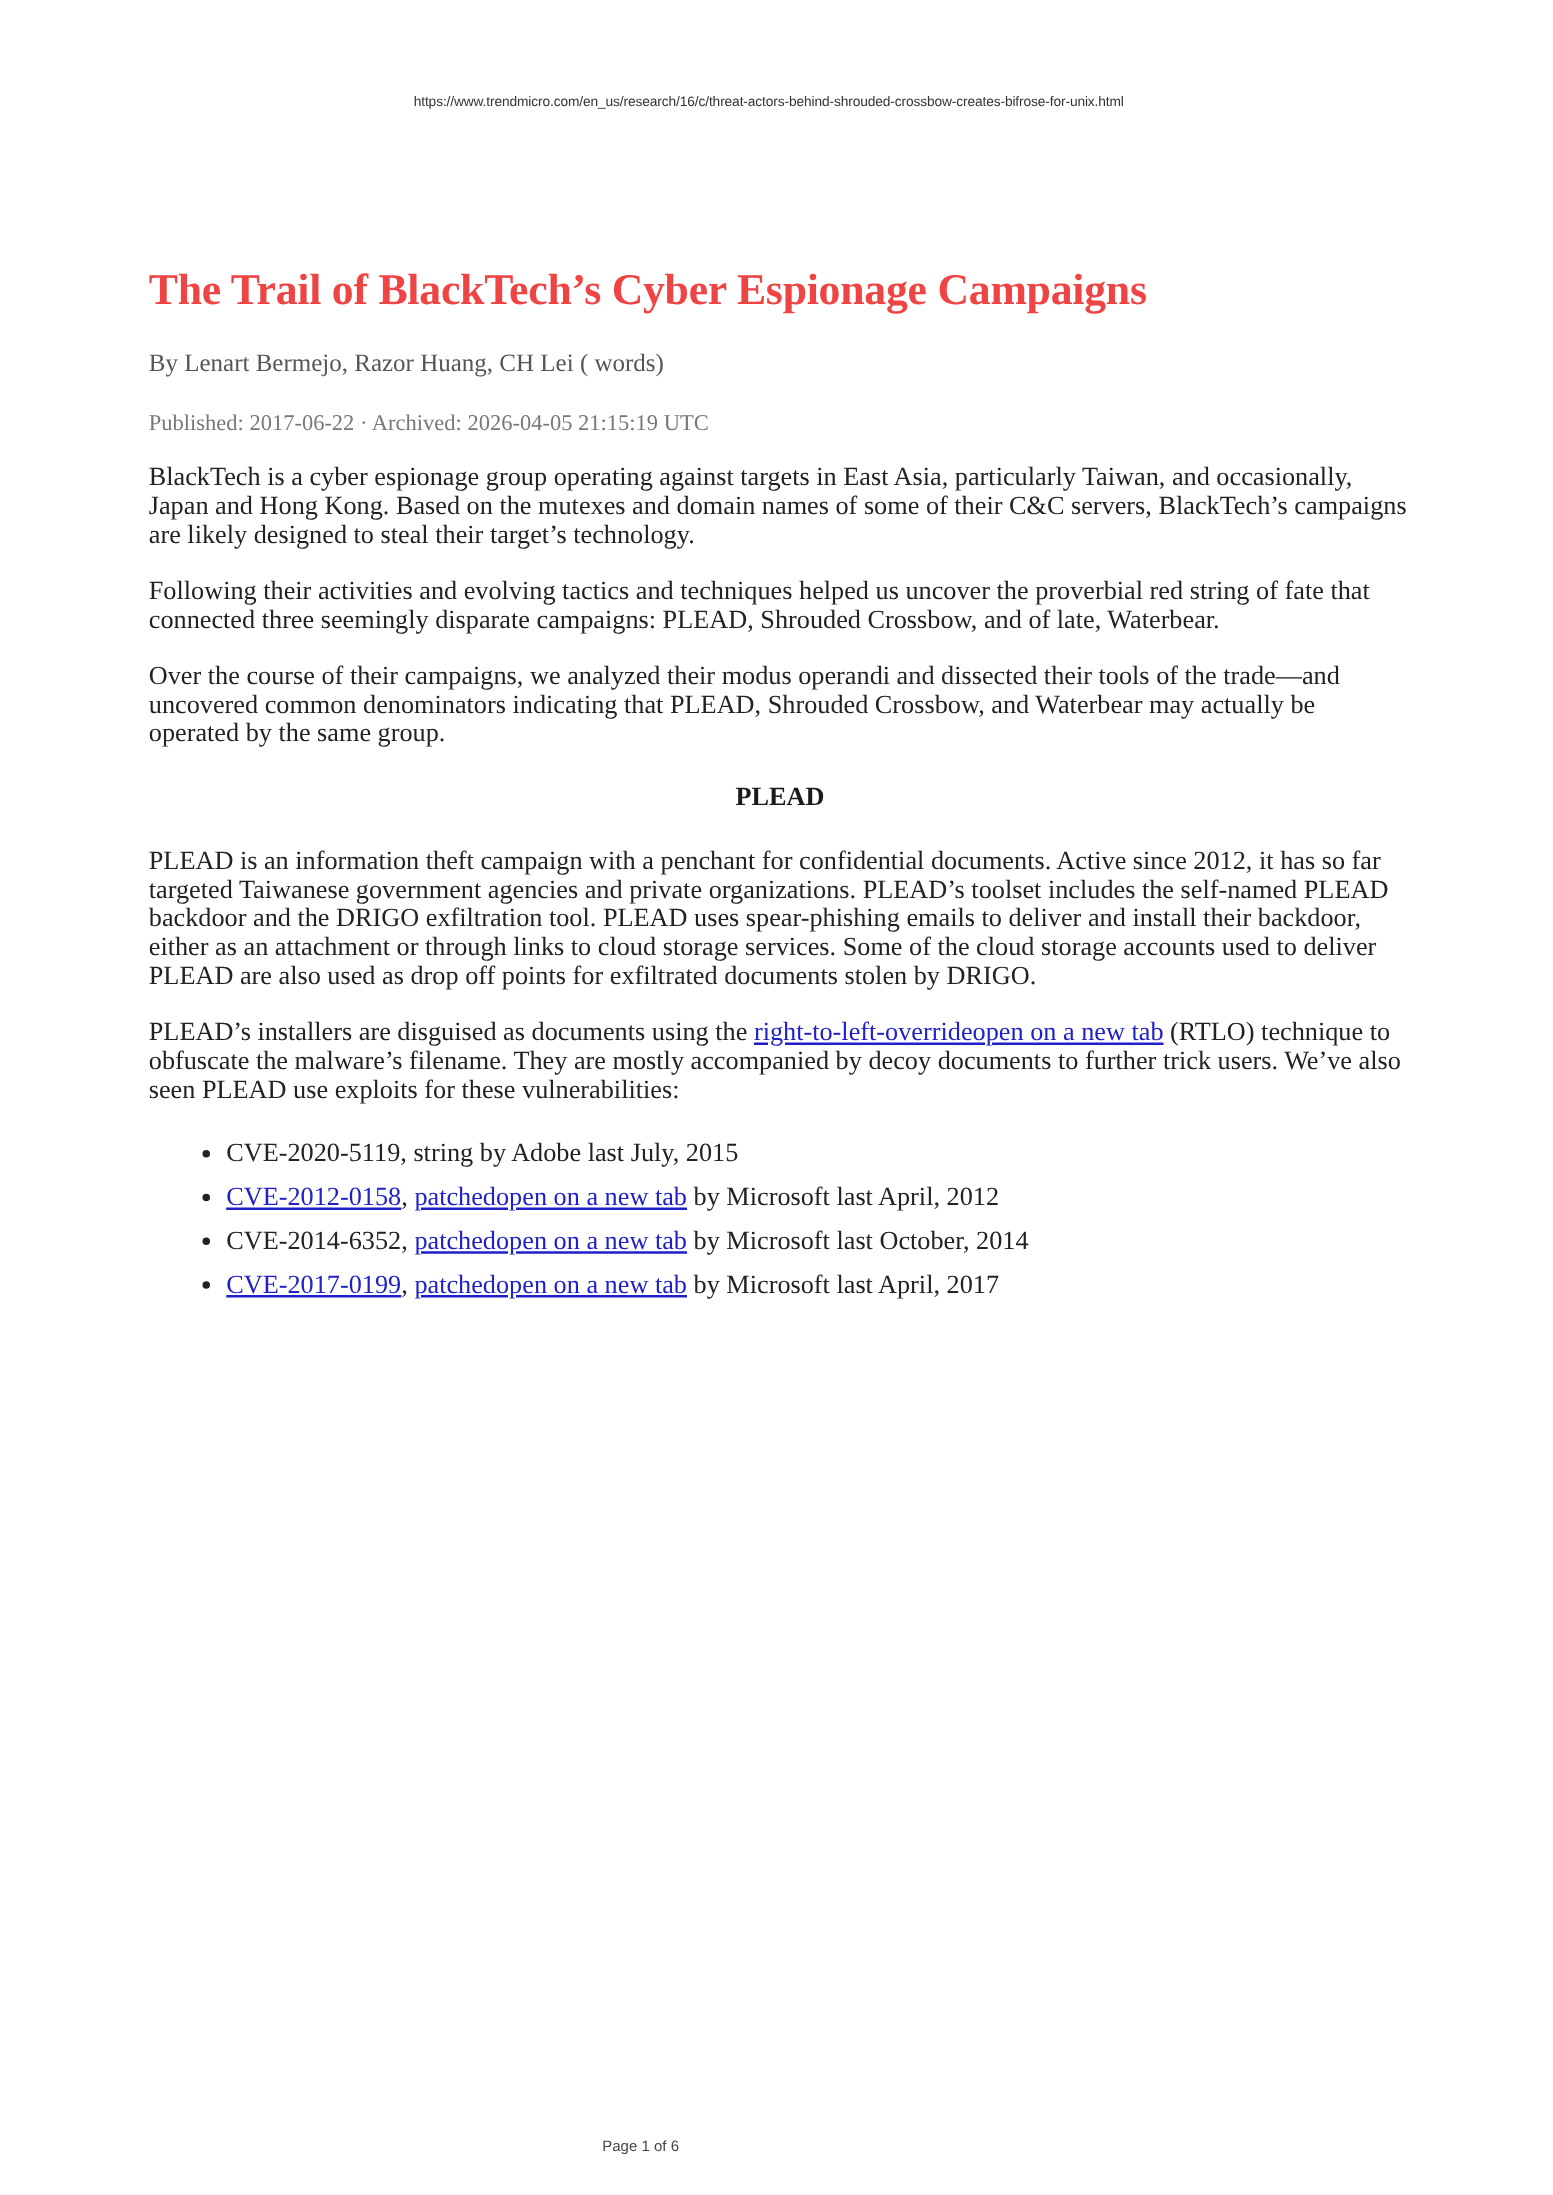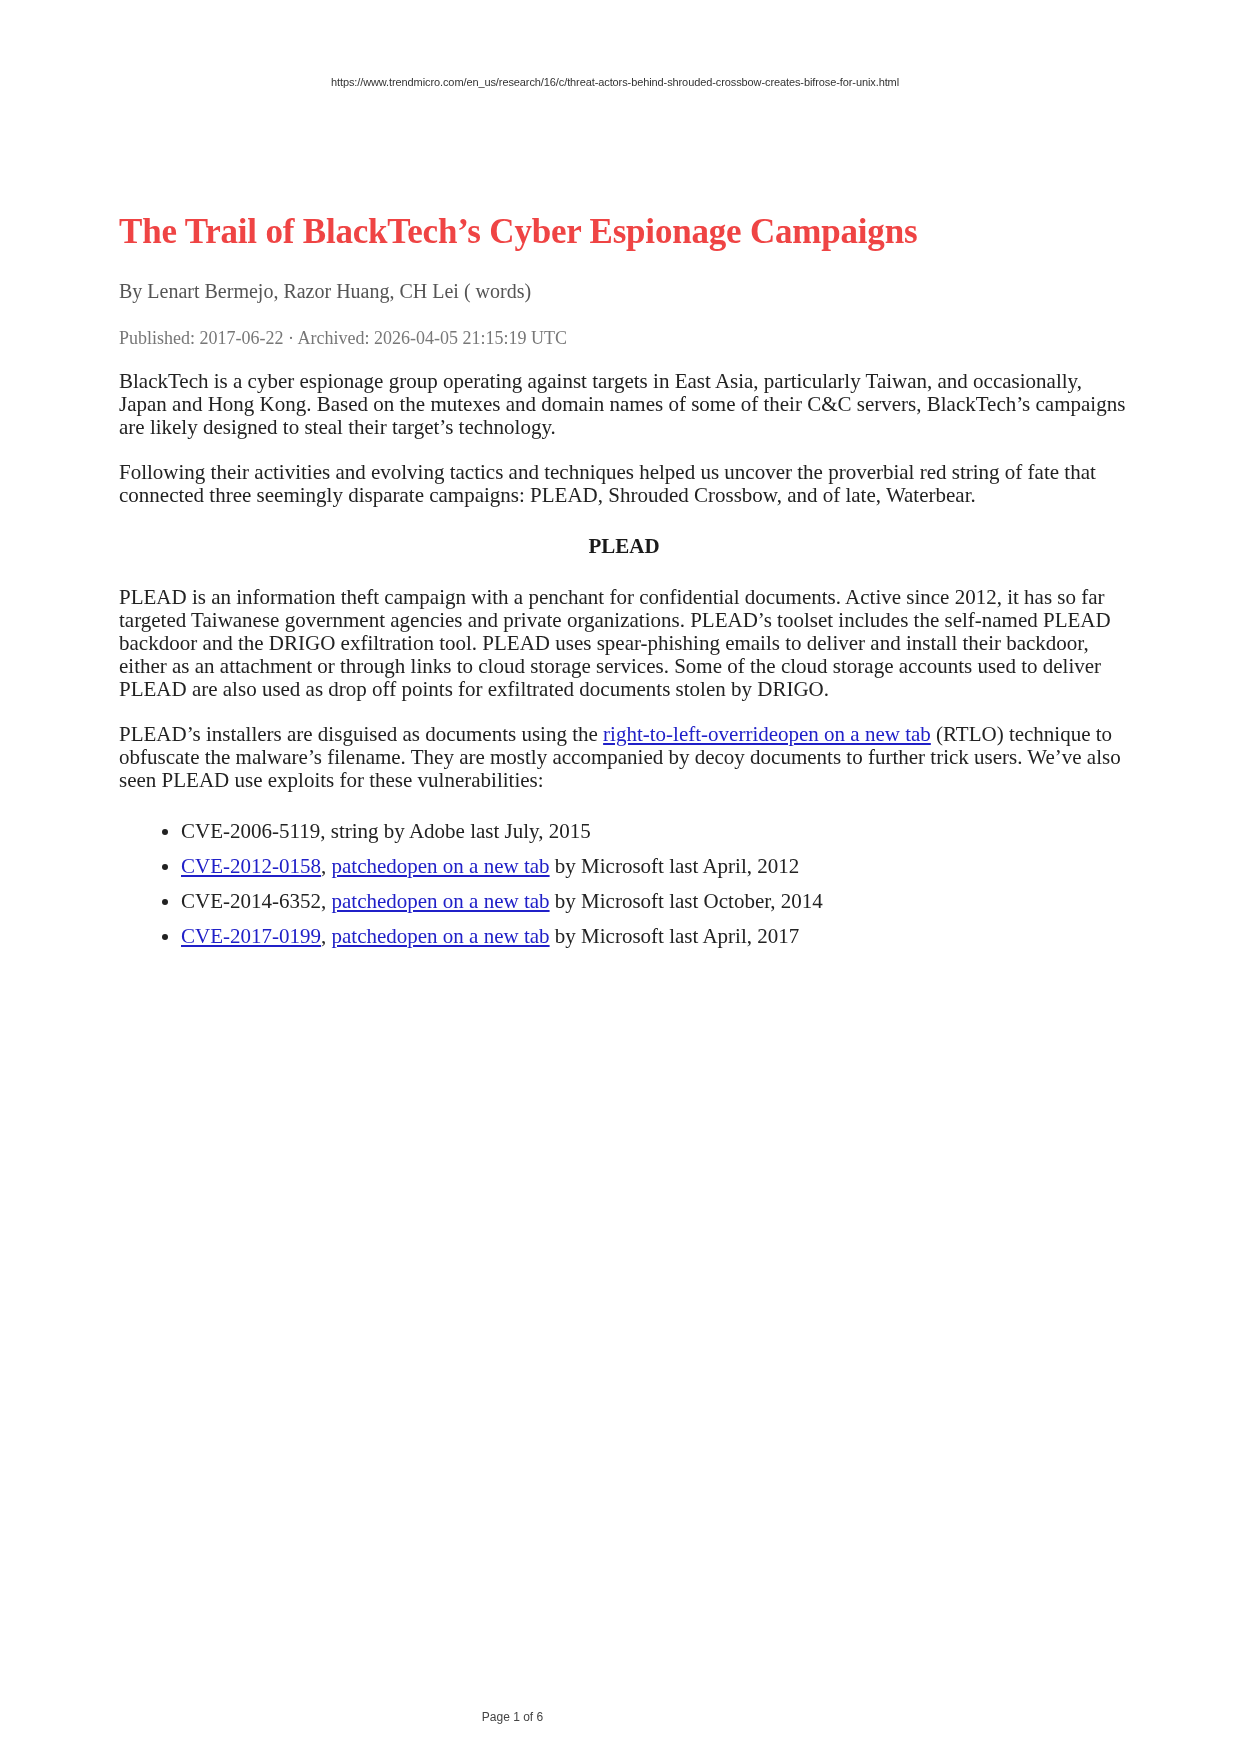--- a/index.html
+++ b/index.html
@@ -98,29 +98,30 @@
 
 <div class="page-url">https://www.trendmicro.com/en_us/research/16/c/threat-actors-behind-shrouded-crossbow-creates-bifrose-for-unix.html</div>
 
 <div class="content">
   <h1 class="title">The Trail of BlackTech’s Cyber Espionage Campaigns</h1>
   <div class="byline">By Lenart Bermejo, Razor Huang, CH Lei ( words)</div>
   <div class="published">Published: 2017-06-22 · Archived: 2026-04-05 21:15:19 UTC</div>
 
   <p class="para">BlackTech is a cyber espionage group operating against targets in East Asia, particularly Taiwan, and occasionally, Japan and Hong Kong. Based on the mutexes and domain names of some of their C&amp;C servers, BlackTech’s campaigns are likely designed to steal their target’s technology.</p>
   <p class="para">Following their activities and evolving tactics and techniques helped us uncover the proverbial red string of fate that connected three seemingly disparate campaigns: PLEAD, Shrouded Crossbow, and of late, Waterbear.</p>
+  <p class="para">Over the course of their campaigns, we analyzed their modus operandi and dissected their tools of the trade—and uncovered common denominators indicating that PLEAD, Shrouded Crossbow, and Waterbear may actually be operated by the same group.</p>
 
   <h3 class="section">PLEAD</h3>
 
   <p class="para">PLEAD is an information theft campaign with a penchant for confidential documents. Active since 2012, it has so far targeted Taiwanese government agencies and private organizations.  PLEAD’s toolset includes the self-named PLEAD backdoor and the DRIGO exfiltration tool. PLEAD uses spear-phishing emails to deliver and install their backdoor, either as an attachment or through links to cloud storage services. Some of the cloud storage accounts used to deliver PLEAD are also used as drop off points for exfiltrated documents stolen by DRIGO.</p>
 
   <p class="para"><span>PLEAD’s installers are disguised as documents using the </span><a class="link" href="#">right-to-left-overrideopen on a new tab</a><span> (RTLO) technique to obfuscate the malware’s filename. They are mostly accompanied by decoy documents to further trick users. We’ve also seen PLEAD use exploits for these vulnerabilities:</span></p>
 
   <ul class="vulns">
-    <li><span>CVE-2006-5119</span><span>, </span><span>string</span><span> by Adobe last July, 2015</span></li>
+    <li><span>CVE-2020-5119</span><span>, </span><span>string</span><span> by Adobe last July, 2015</span></li>
     <li><a class="link" href="#">CVE-2012-0158</a><span>, </span><a class="link" href="#">patchedopen on a new tab</a><span> by Microsoft last April, 2012</span></li>
     <li><span>CVE-2014-6352</span><span>, </span><a class="link" href="#">patchedopen on a new tab</a><span> by Microsoft last October, 2014</span></li>
     <li><a class="link" href="#">CVE-2017-0199</a><span>, </span><a class="link" href="#">patchedopen on a new tab</a><span> by Microsoft last April, 2017</span></li>
   </ul>
 
 </div>
 
 <div class="page-footer">Page 1 of 6</div>
 
 </body></html>

